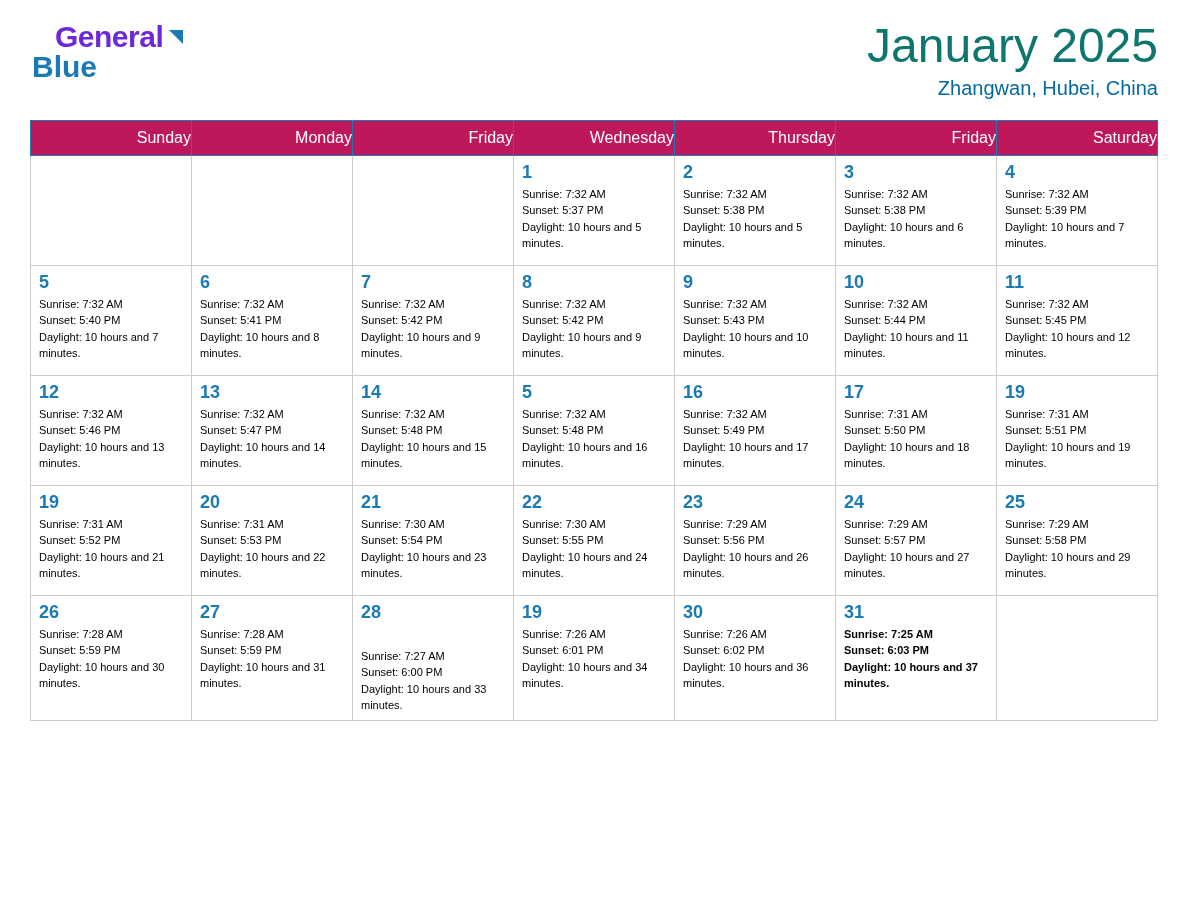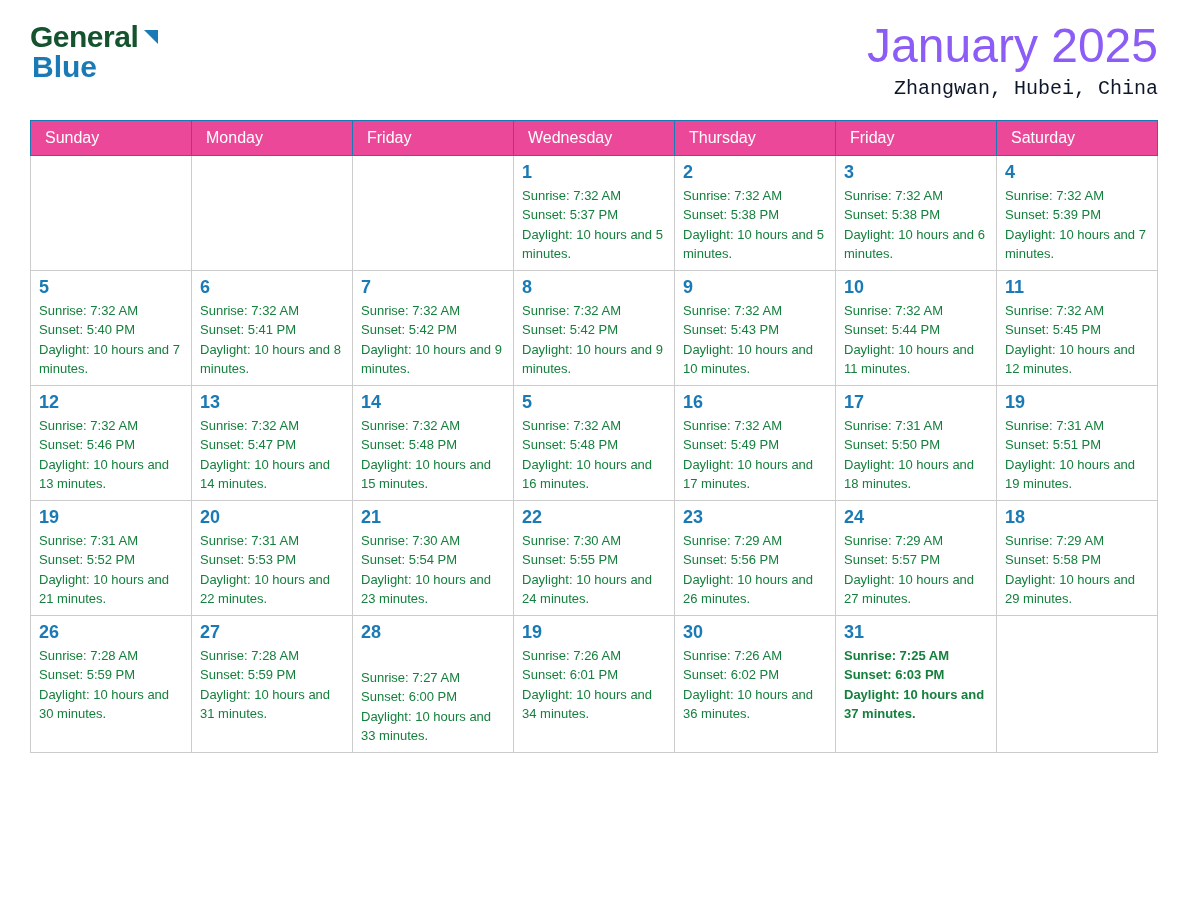--- a/index.html
+++ b/index.html
@@ -15,61 +15,60 @@
       justify-content: space-between;
       align-items: flex-start;
       margin-bottom: 20px;
     }
     .title-section {
       text-align: right;
     }
     .month-title {
       font-size: 48px;
       font-weight: normal;
-      color: #8b5cf6;
+      color: #0f766e;
       line-height: 1.1;
     }
     .location {
       font-size: 20px;
-      color: #0f172a;
+      color: #0369a1;
       margin-top: 4px;
-      font-family: Liberation Mono, monospace;
     }
     .calendar-table {
       width: 100%;
       border-collapse: collapse;
       table-layout: fixed;
     }
     .calendar-table th {
-      background-color: #ec4899;
+      background-color: #be185d;
       color: #fff;
-      text-align: left;
-      padding: 8px 14px;
+      text-align: right;
+      padding: 8px 0;
       font-size: 16px;
       font-weight: normal;
       border: 1px solid #1a7ab5;
     }
     .calendar-table td {
       border: 1px solid #ccc;
       vertical-align: top;
       padding: 6px 8px;
       height: 110px;
       font-size: 13px;
       color: #333;
     }
     .day-number {
       font-size: 18px;
       color: #1a7ab5;
       font-weight: bold;
       display: block;
       margin-bottom: 3px;
     }
     .day-info {
-      font-size: 13px;
-      color: #15803d;
+      font-size: 11px;
+      color: #000000;
       line-height: 1.5;
     }
     .empty-cell {
       background: #fff;
     }
     .logo-container {
       display: flex;
       flex-direction: column;
       align-items: flex-start;
     }
@@ -77,21 +76,21 @@
       display: flex;
       align-items: center;
     }
   </style>
 </head>
 <body>
 
 <div class="header">
   <div class="logo-container">
     <div class="logo-row">
-      <span style="font-size:30px;font-weight:bold;color:#14532d;letter-spacing:-0.5px;">General</span>
+      <span style="font-size:30px;font-weight:bold;color:#6d28d9;letter-spacing:-0.5px;margin-left:25px;">General</span>
       <span style="display:inline-flex;align-items:flex-start;">
         <svg width="22" height="22" viewBox="0 0 22 22" style="margin-top:4px;margin-left:2px;">
           <polygon points="4,2 18,2 18,16" fill="#1a7ab5"></polygon>
         </svg>
       </span>
     </div>
     <div style="margin-top:-4px;">
       <span style="font-size:30px;font-weight:bold;color:#1a7ab5;margin-left:2px;text-align:center;">Blue</span>
     </div>
   </div>
@@ -262,21 +261,21 @@
 Sunset: 5:56 PM
 Daylight: 10 hours and 26 minutes.</div>
         </td>
         <td>
           <span class="day-number">24</span>
           <div class="day-info" style="white-space: pre-line;">Sunrise: 7:29 AM
 Sunset: 5:57 PM
 Daylight: 10 hours and 27 minutes.</div>
         </td>
         <td>
-          <span class="day-number">18</span>
+          <span class="day-number">25</span>
           <div class="day-info" style="white-space: pre-line;">Sunrise: 7:29 AM
 Sunset: 5:58 PM
 Daylight: 10 hours and 29 minutes.</div>
         </td>
       </tr>
       <tr>
         <td>
           <span class="day-number">26</span>
           <div class="day-info" style="white-space: pre-line;">Sunrise: 7:28 AM
 Sunset: 5:59 PM

